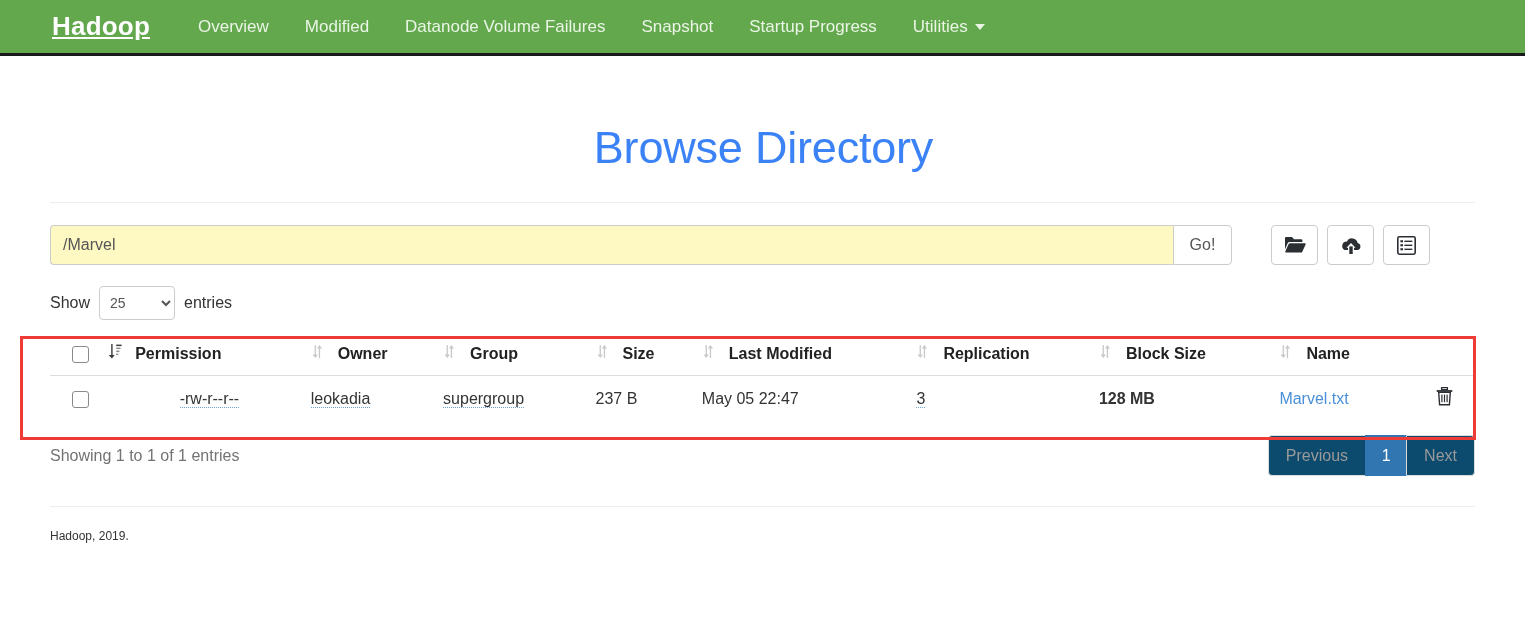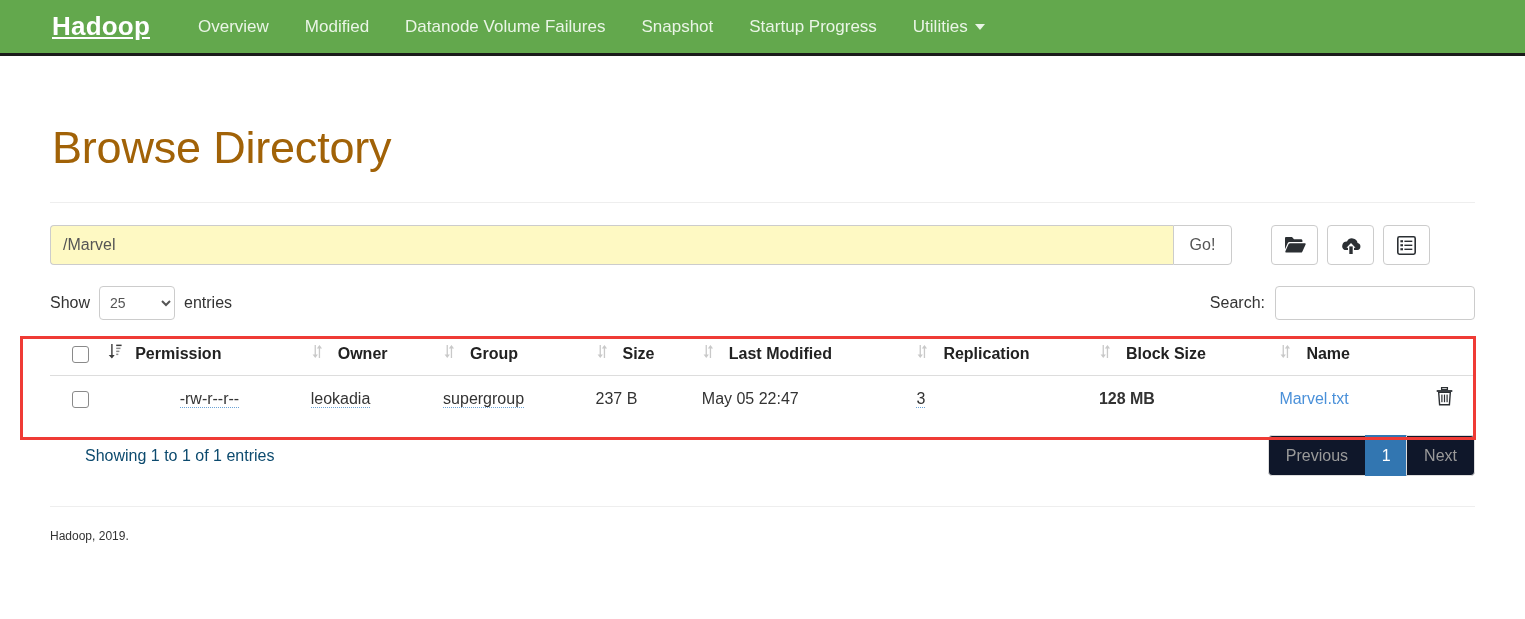--- a/index.html
+++ b/index.html
@@ -52,23 +52,24 @@
   
   .container {
     width: 1425px;
     margin: 0 auto;
     padding: 0;
     position: relative;
   }
   .page-title {
     font-size: 45px;
     font-weight: 400;
-    color: #a16207;
+    color: #3b82f6;
     margin: 66px 0 0 2px;
     letter-spacing: -0.2px;
+    text-align: center;
   }
   .rule {
     border: 0;
     border-top: 1px solid #eeeeee;
     margin: 28px 0 0 0;
   }
 
   
   .pathrow {
     display: flex;
@@ -233,28 +234,28 @@
   }
   .table-wrap { position: relative; }
 
   
   .dt-footer {
     display: flex;
     align-items: center;
     justify-content: space-between;
     margin-top: 12px;
   }
-  .dt-info { font-size: 16px; color: #0c4a6e; margin-left: 35px; }
+  .dt-info { font-size: 16px; color: #737373; }
   .pagination { display: flex; }
   .pg-btn {
     height: 41px;
     min-width: 43px;
     padding: 0 17px;
     border: 1px solid #dddddd;
-    background: #0f172a;
+    background: #0c4a6e;
     color: #9a9a9a;
     font-size: 16px;
     display: flex; align-items: center; justify-content: center;
     cursor: pointer;
     margin-left: -1px;
     font-family: "Liberation Sans", sans-serif;
   }
   .pg-btn:first-child { border-radius: 4px 0 0 4px; margin-left: 0; }
   .pg-btn:last-child  { border-radius: 0 4px 4px 0; }
   .pg-btn.active {
@@ -339,26 +340,20 @@
       <label>
         <span>Show</span>
         <select class="length-select">
           <option>25</option>
           <option>50</option>
           <option>100</option>
         </select>
         <span>entries</span>
       </label>
     </div>
-    <div class="dt-filter">
-      <label>
-        <span>Search:</span>
-        <input class="search-input" type="search" value="" style="">
-      </label>
-    </div>
   </div>
 
   <div class="table-wrap">
     <div class="redbox"></div>
     <table class="files">
       <thead>
         <tr>
           <th class="c-check">
             <input class="chk" type="checkbox" style="">
           </th>

